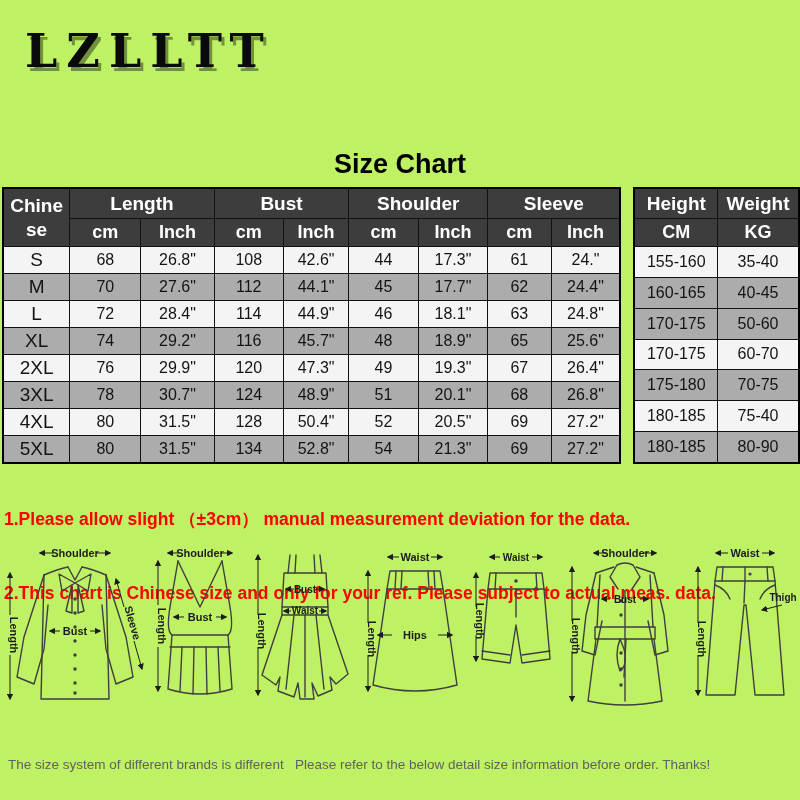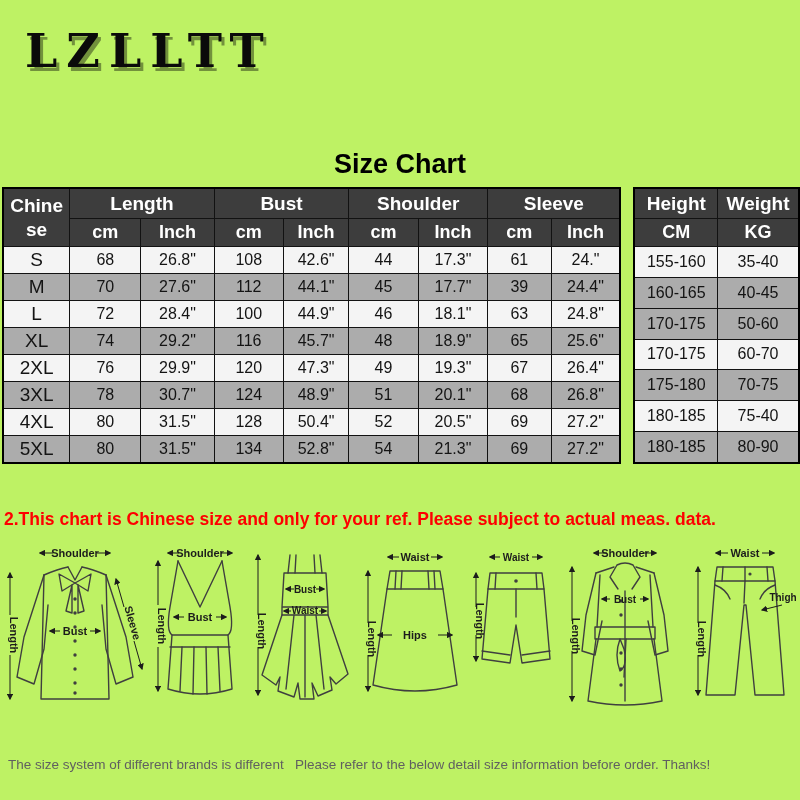--- a/index.html
+++ b/index.html
@@ -115,28 +115,28 @@
           <td>24."</td>
         </tr>
         <tr class="dark">
           <td class="size">M</td>
           <td>70</td>
           <td>27.6"</td>
           <td>112</td>
           <td>44.1"</td>
           <td>45</td>
           <td>17.7"</td>
-          <td>39</td>
+          <td>62</td>
           <td>24.4"</td>
         </tr>
         <tr class="light">
           <td class="size">L</td>
           <td>72</td>
           <td>28.4"</td>
-          <td>100</td>
+          <td>114</td>
           <td>44.9"</td>
           <td>46</td>
           <td>18.1"</td>
           <td>63</td>
           <td>24.8"</td>
         </tr>
         <tr class="dark">
           <td class="size">XL</td>
           <td>74</td>
           <td>29.2"</td>
@@ -236,20 +236,21 @@
         </tr>
         <tr class="dark">
           <td>180-185</td>
           <td>80-90</td>
         </tr>
       </tbody>
     </table>
   </div>
 
   <div class="notes">
+    <div>1.Please allow slight （±3cm） manual measurement deviation for the data.</div>
     <div>2.This chart is Chinese size and only for your ref. Please subject to actual meas. data.</div>
   </div>
 
   <div class="diagrams">
 
     <svg class="fig" width="150" height="172" viewBox="0 0 150 172">
       <line class="d aS" x1="40" y1="10" x2="53" y2="10"></line>
       <line class="d aE" x1="97" y1="10" x2="110" y2="10"></line>
       <text x="75" y="14" text-anchor="middle">Shoulder</text>
       <path class="o" d="M44,32 L24,94 L17,134 L34,141 L44,106 L48,62"></path>

